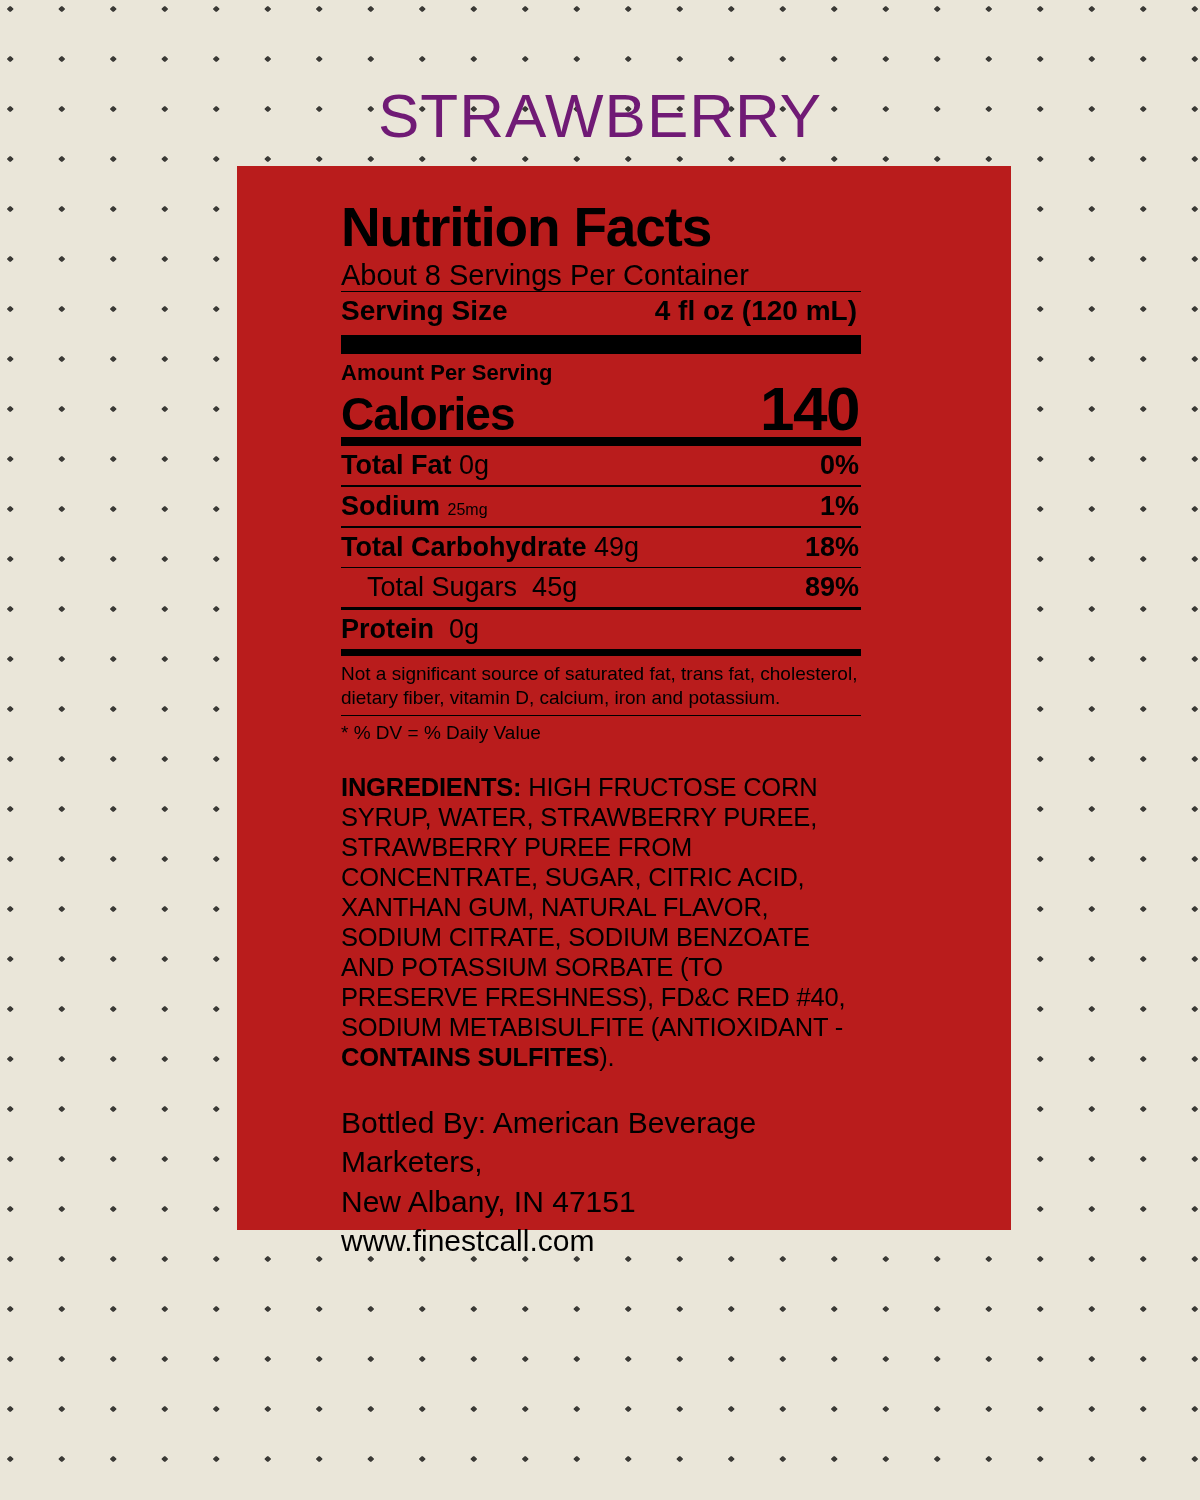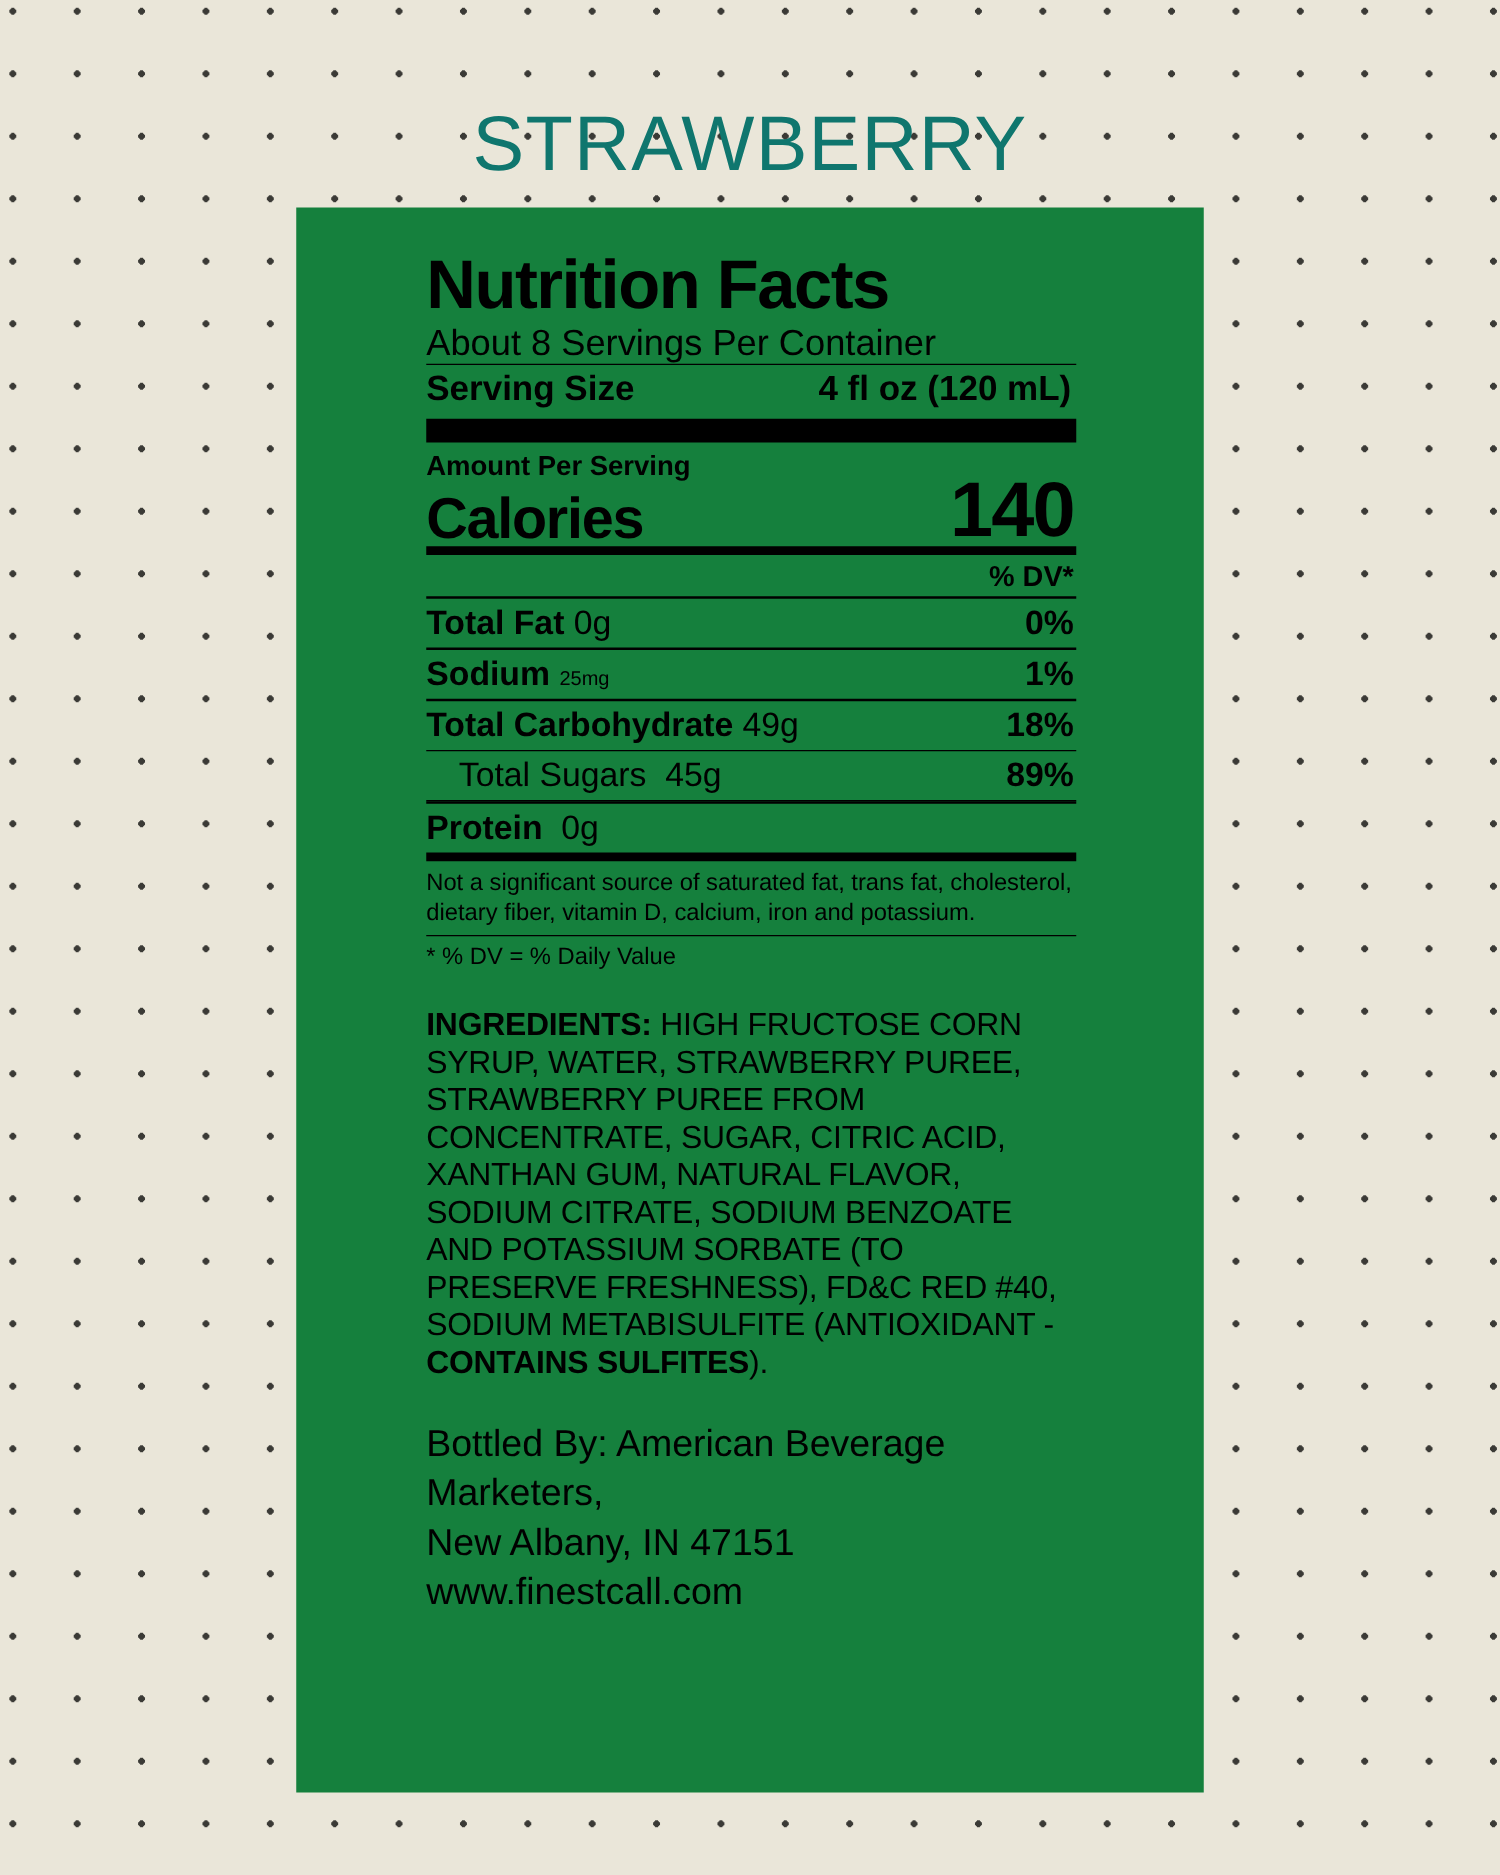--- a/index.html
+++ b/index.html
@@ -24,33 +24,34 @@
     background-position: 36px 34px;
   }
   #product-title {
     position: absolute;
     left: 0;
     top: 80px;
     width: 1200px;
     text-align: center;
     font-size: 62px;
     letter-spacing: 1px;
-    color: #0f766e;
+    color: #701a75;
     font-family: "Liberation Sans", sans-serif;
     font-weight: 400;
     z-index: 3;
   }
   #label-card {
     position: absolute;
     left: 237px;
     top: 166px;
     width: 726px;
-    height: 1268px;
-    background: #15803d;
+    height: 1064px;
+    background: #b91c1c;
     z-index: 2;
+    padding-left: 48px;
   }
   .nf-panel {
     position: absolute;
     left: 104px;
     top: 35px;
     width: 520px;
     color: #000;
     font-family: "Liberation Sans", sans-serif;
   }
   .nf-title {
@@ -211,21 +212,20 @@
 
     <div class="nf-amount">Amount Per Serving</div>
 
     <div class="nf-cal-row">
       <span class="nf-cal-label">Calories</span>
       <span class="nf-cal-value">140</span>
     </div>
 
     <div class="rule-med"></div>
 
-    <div class="nf-dv-head">% DV*</div>
 
     <div class="rule-thin"></div>
 
     <div class="nf-row">
       <span class="lbl"><span>Total Fat</span> <span class="amt">0g</span></span>
       <span class="pct">0%</span>
     </div>
     <div class="rule-thin"></div>
 
     <div class="nf-row">

